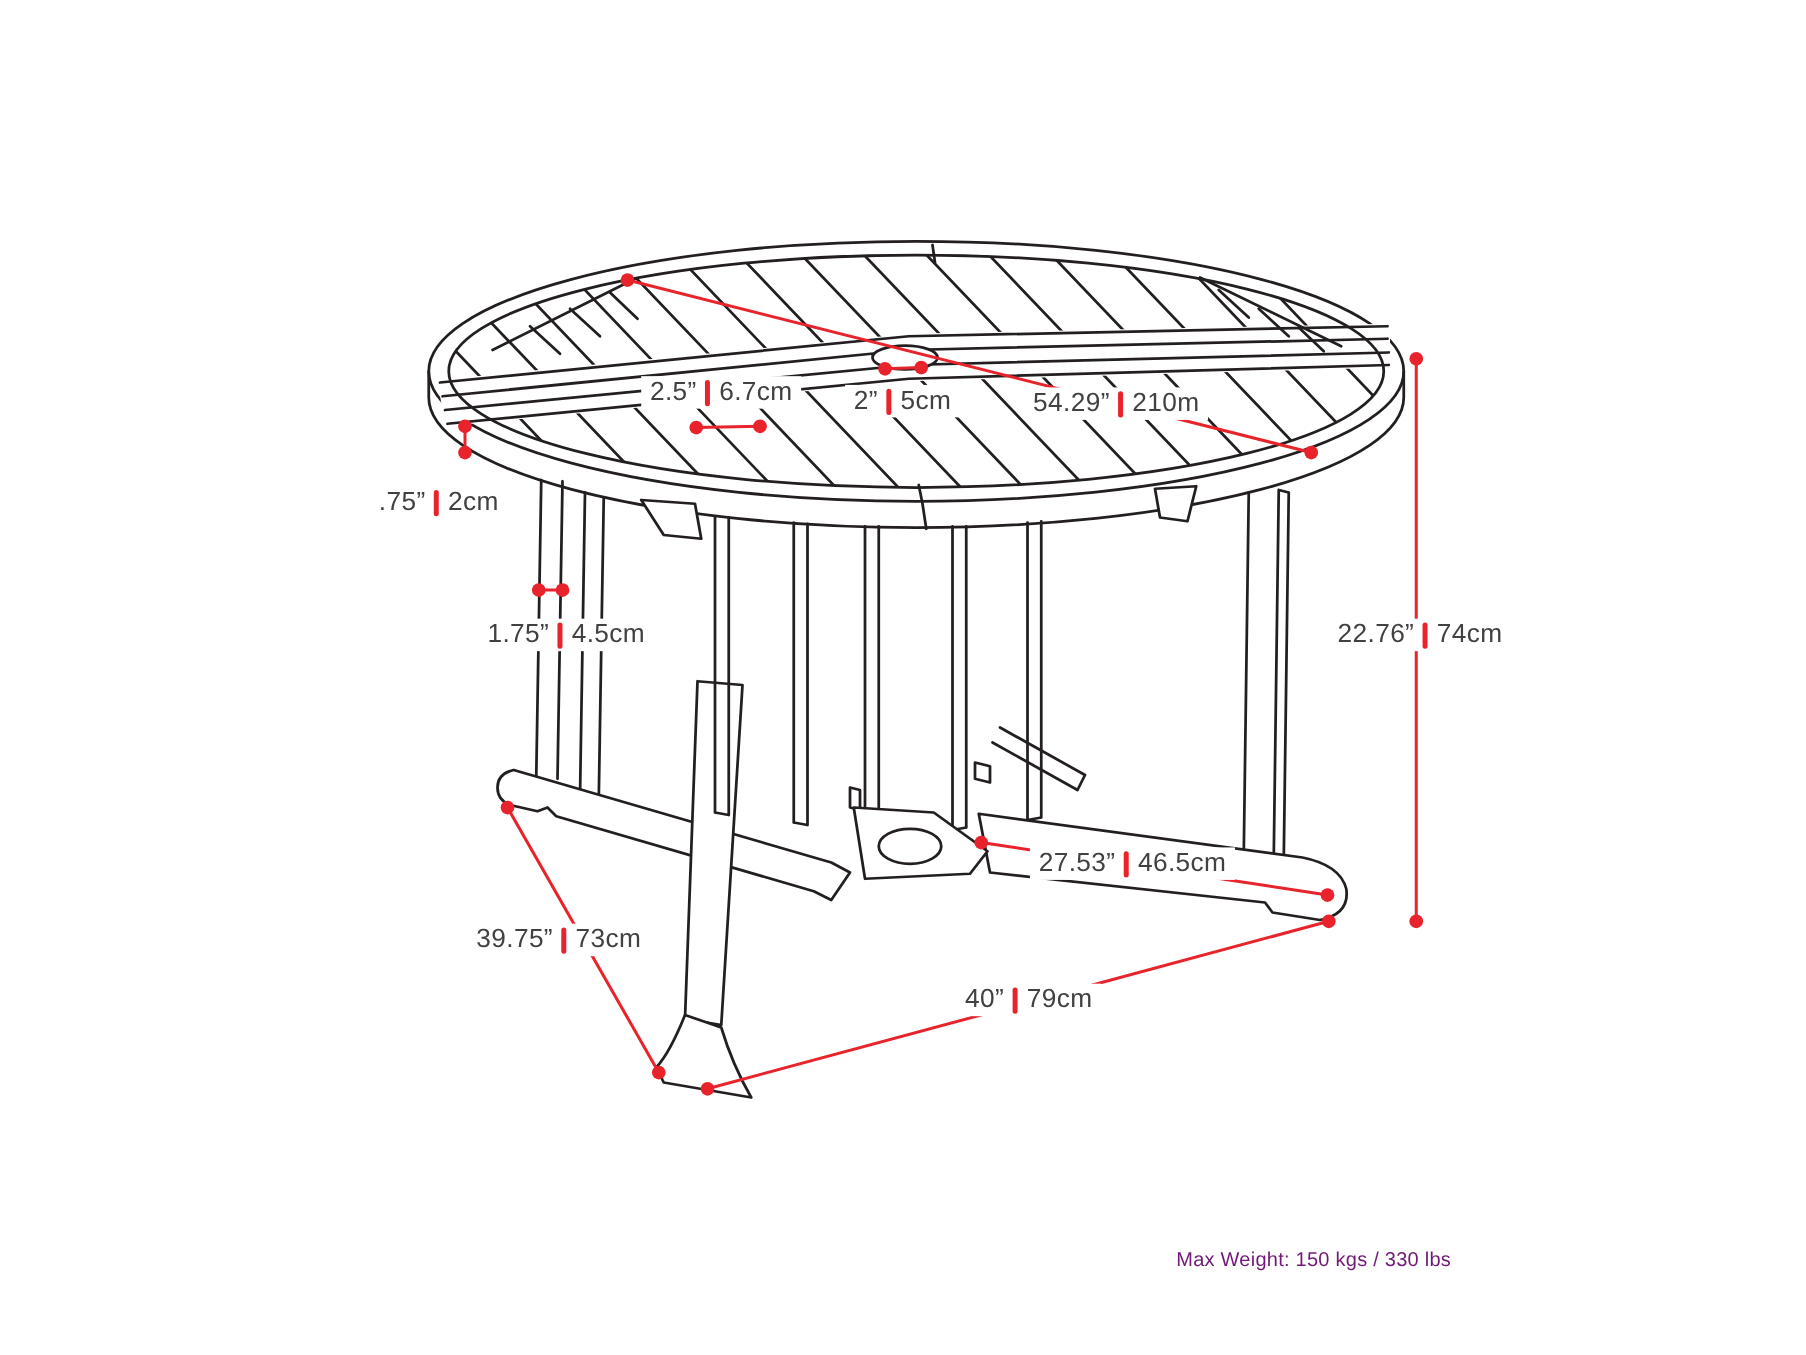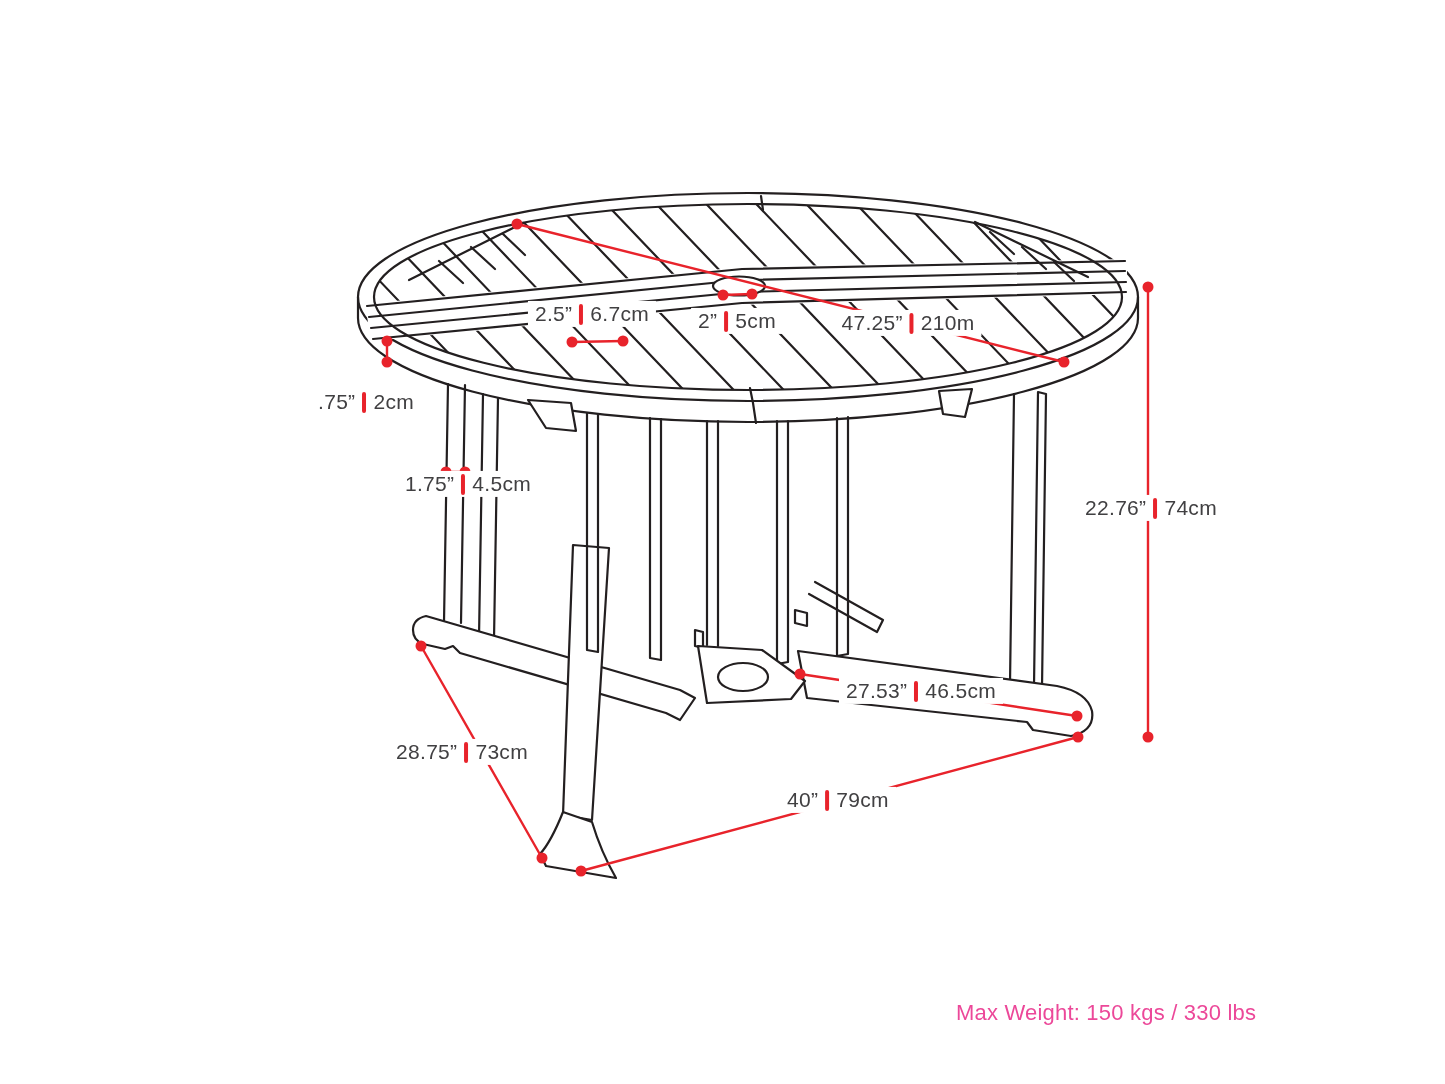--- a/index.html
+++ b/index.html
@@ -1,24 +1,24 @@
 <!DOCTYPE html>
 <html><head>
 <meta charset="utf-8">
 <style>
   html,body{margin:0;padding:0;background:#ffffff;}
   body{width:1445px;height:1084px;position:relative;overflow:hidden;
        font-family:"Liberation Sans","DejaVu Sans",sans-serif;}
-  .stage{position:absolute;left:0;top:0;width:1315px;height:1084px;margin-left:15px;}
+  .stage{position:absolute;left:0;top:0;width:1315px;height:1084px;}
   svg{position:absolute;left:0;top:0;}
   .dim{position:absolute;transform:translate(-50%,-50%);display:flex;align-items:center;
        gap:7px;background:#ffffff;padding:1px 7px;font-size:21px;letter-spacing:.3px;
        color:#414042;white-space:nowrap;line-height:1.15;}
   .dim .sep{display:inline-block;width:4px;height:21px;border-radius:2px;background:#e8232b;}
-  .note{position:absolute;font-size:22px;color:#ec4899;letter-spacing:.2px;white-space:nowrap;}
+  .note{position:absolute;font-size:16px;color:#701a75;letter-spacing:.2px;white-space:nowrap;}
 </style>
 </head>
 <body>
 
 <div class="stage">
 
 <svg width="1445" height="1084" viewBox="0 0 1445 1084">
   <defs>
     <clipPath id="topclip">
           <ellipse cx="733" cy="297" rx="374" ry="93"></ellipse>
@@ -154,46 +154,46 @@
   <span>2.5”</span>
   <span class="sep"></span>
   <span>6.7cm</span>
 </div>
 <div class="dim" style="left:722px;top:321px">
   <span>2”</span>
   <span class="sep"></span>
   <span>5cm</span>
 </div>
 <div class="dim" style="left:893px;top:323px">
-  <span>47.25”</span>
+  <span>54.29”</span>
   <span class="sep"></span>
   <span>210m</span>
 </div>
 <div class="dim" style="left:351px;top:402px">
   <span>.75”</span>
   <span class="sep"></span>
   <span>2cm</span>
 </div>
-<div class="dim" style="left:453px;top:484px">
+<div class="dim" style="left:453px;top:508px">
   <span>1.75”</span>
   <span class="sep"></span>
   <span>4.5cm</span>
 </div>
 <div class="dim" style="left:1136px;top:508px">
   <span>22.76”</span>
   <span class="sep"></span>
   <span>74cm</span>
 </div>
 <div class="dim" style="left:906px;top:691px">
   <span>27.53”</span>
   <span class="sep"></span>
   <span>46.5cm</span>
 </div>
 <div class="dim" style="left:447px;top:752px">
-  <span>28.75”</span>
+  <span>39.75”</span>
   <span class="sep"></span>
   <span>73cm</span>
 </div>
 <div class="dim" style="left:823px;top:800px">
   <span>40”</span>
   <span class="sep"></span>
   <span>79cm</span>
 </div>
 
 <div class="note" style="left:941px;top:1000px">Max Weight: 150 kgs / 330 lbs</div>

